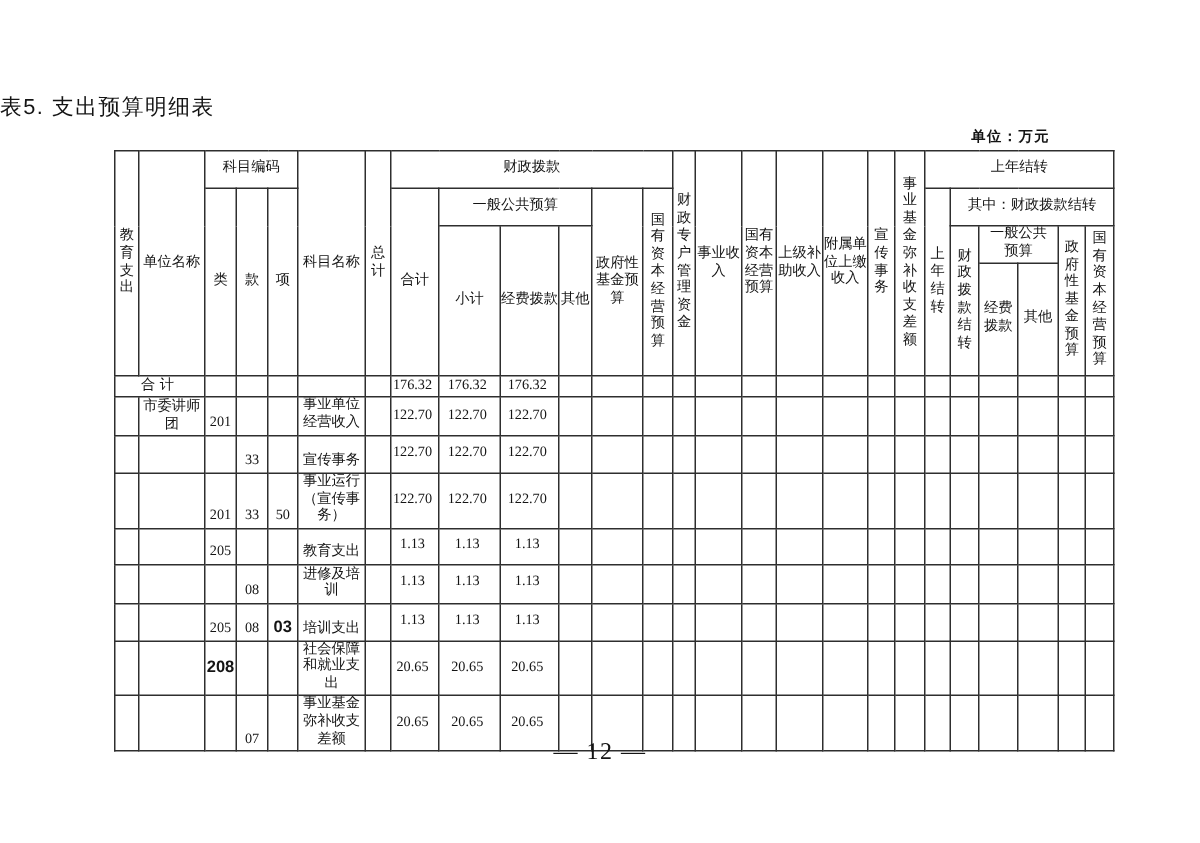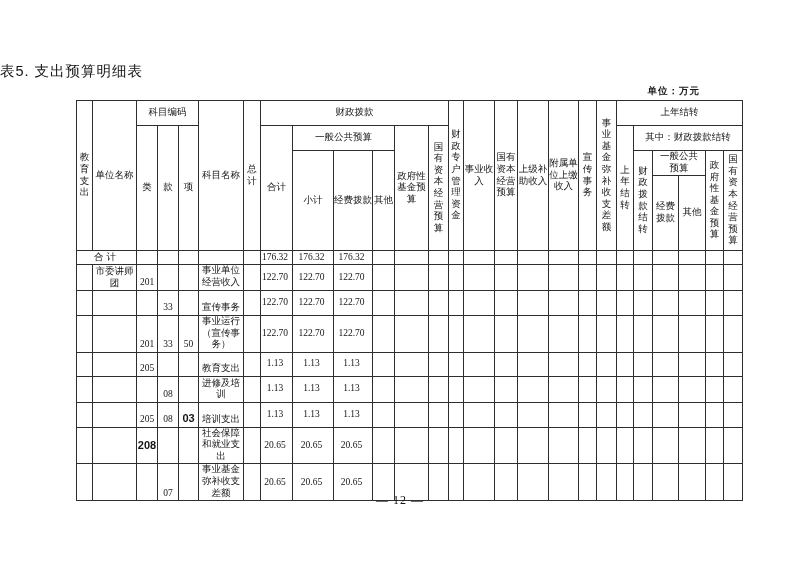--- a/index.html
+++ b/index.html
@@ -33,21 +33,21 @@
   td.code{vertical-align:bottom;padding-bottom:1px;}
   td.subj{vertical-align:bottom;padding-bottom:1px;}
   td.vmid{vertical-align:middle;}
   .bold-code{
     font-family:"Liberation Sans","DejaVu Sans",sans-serif;
     font-weight:bold;font-size:11px;
   }
   td.sum-label{letter-spacing:3px;}
   .page-num{
     position:absolute;top:493px;left:0;width:800px;text-align:center;
-    font-size:12px;letter-spacing:1px;
+    font-size:16px;letter-spacing:1px;
   }
 </style>
 </head>
 <body>
 
 <div class="doc-title">表5. 支出预算明细表</div>
 <div class="unit-note">单位：万元</div>
 
 <table class="budget">
   <colgroup>

